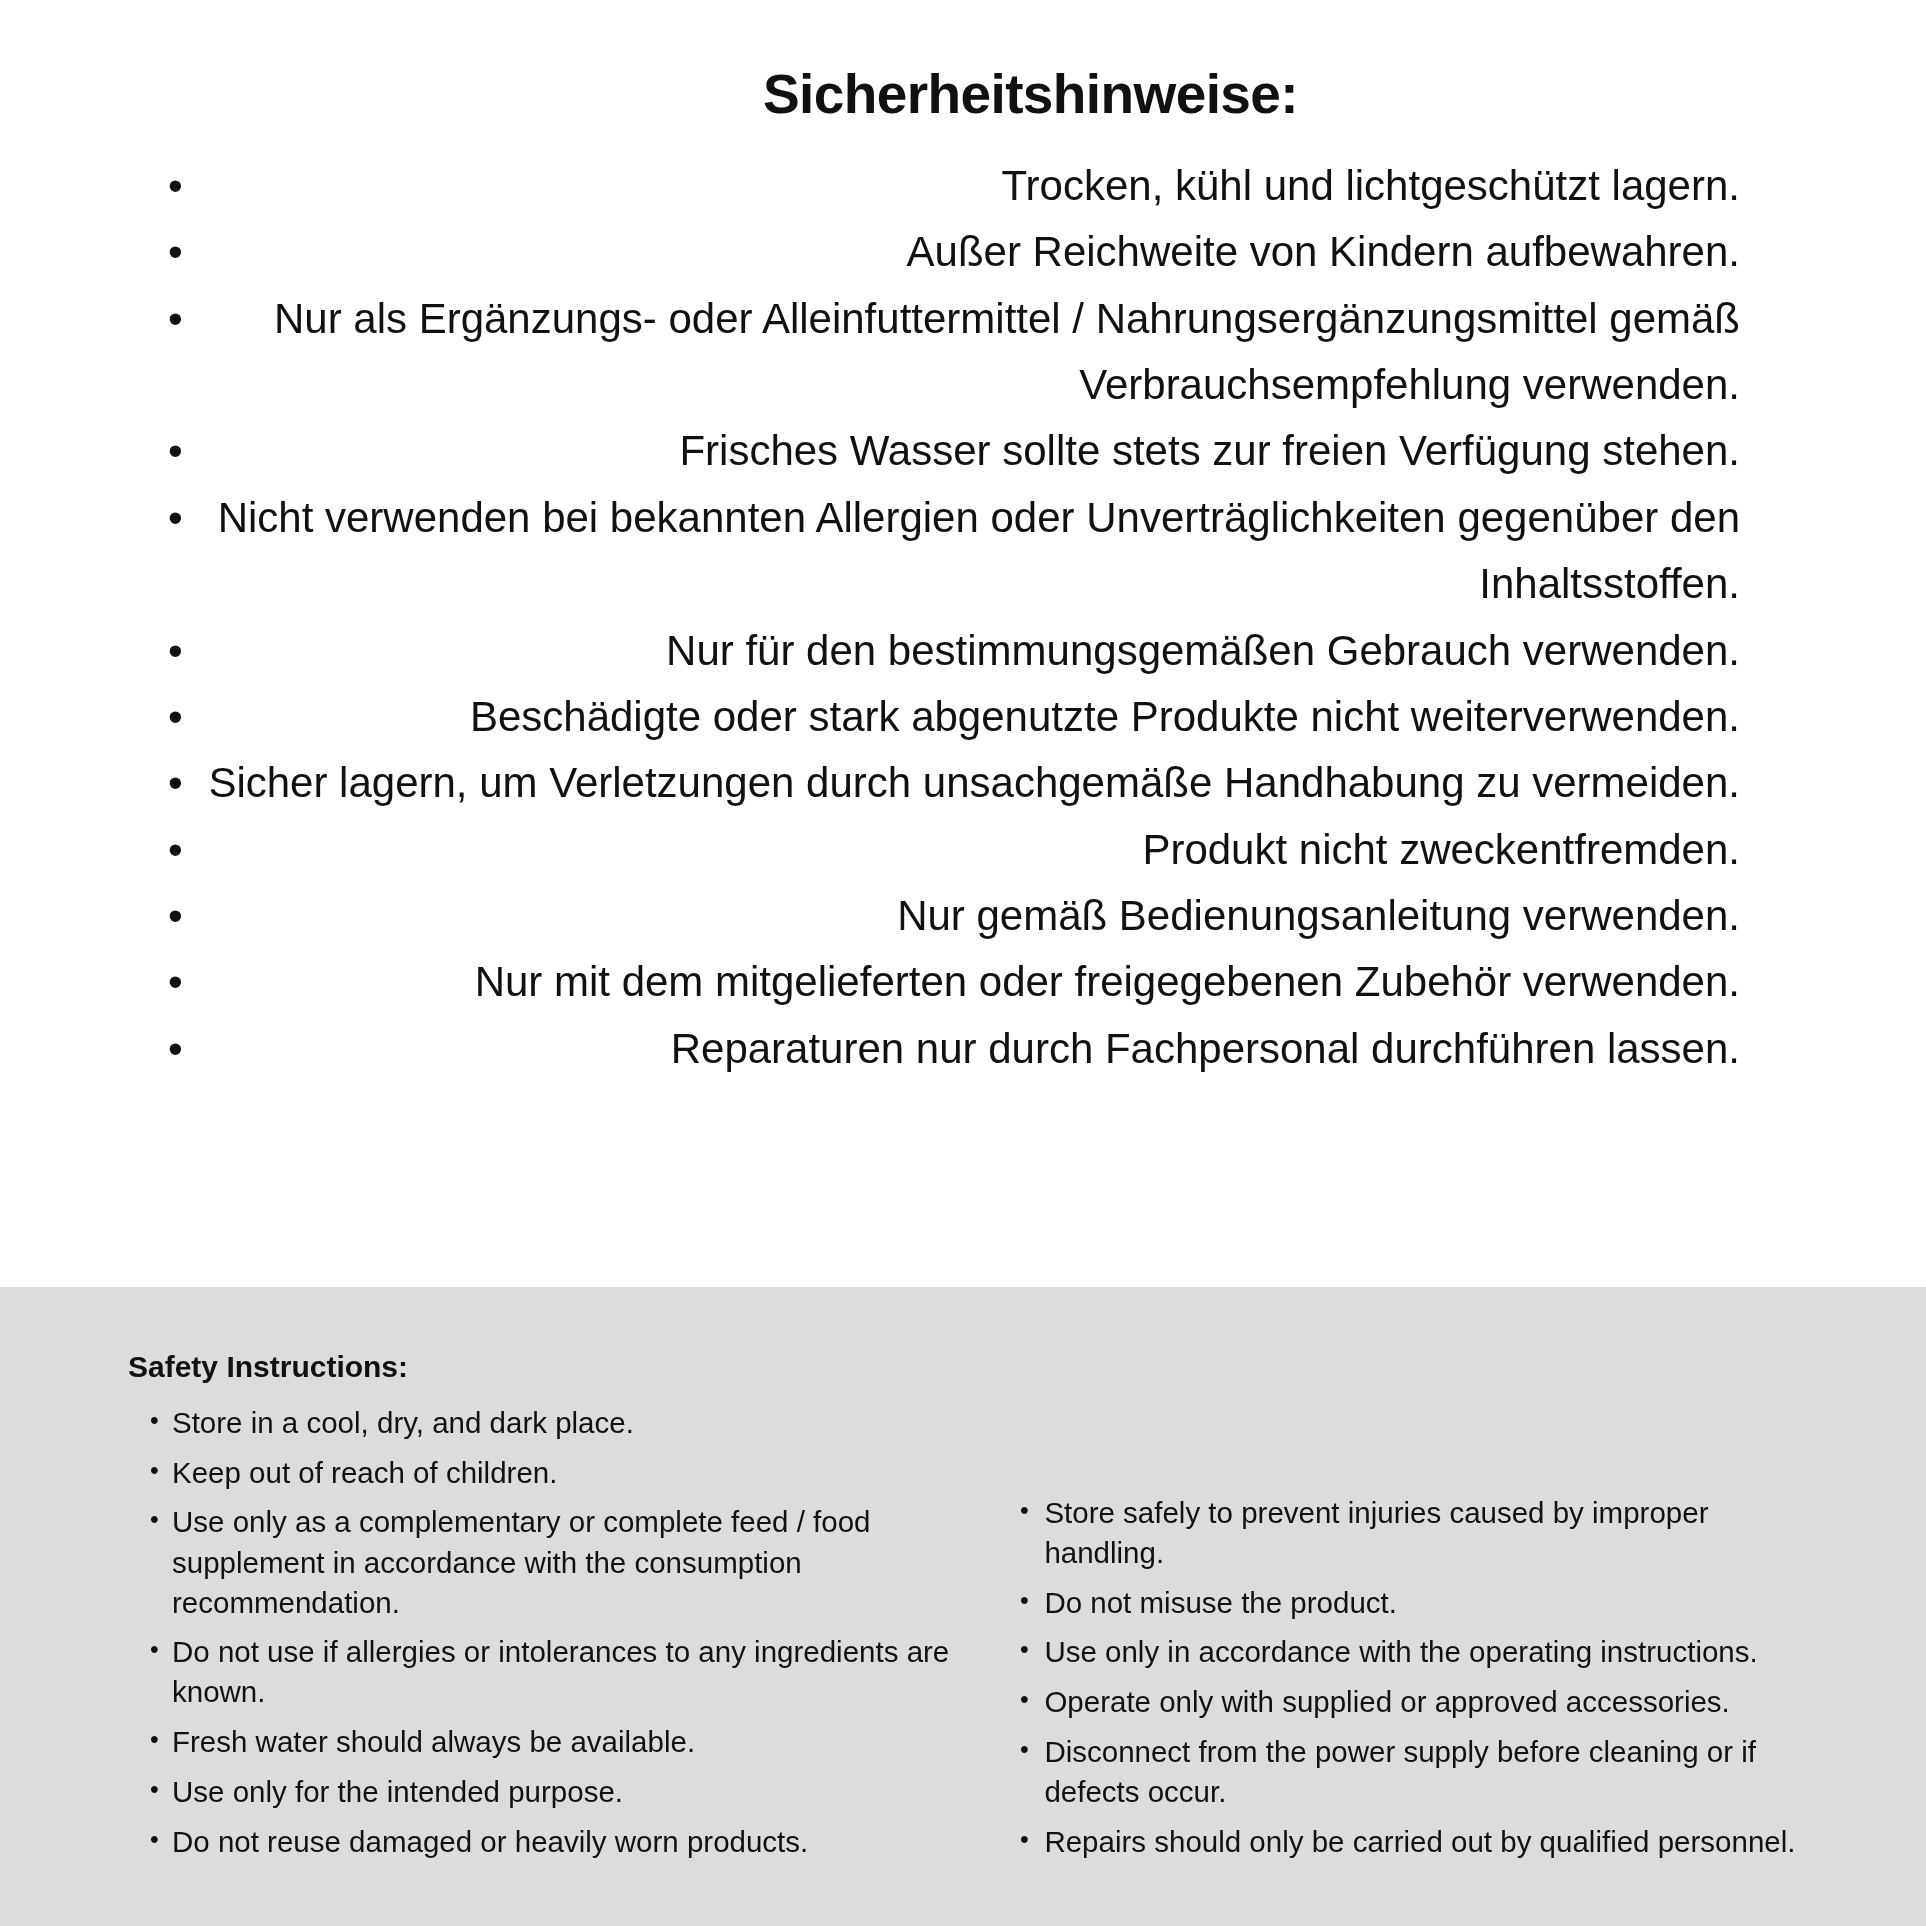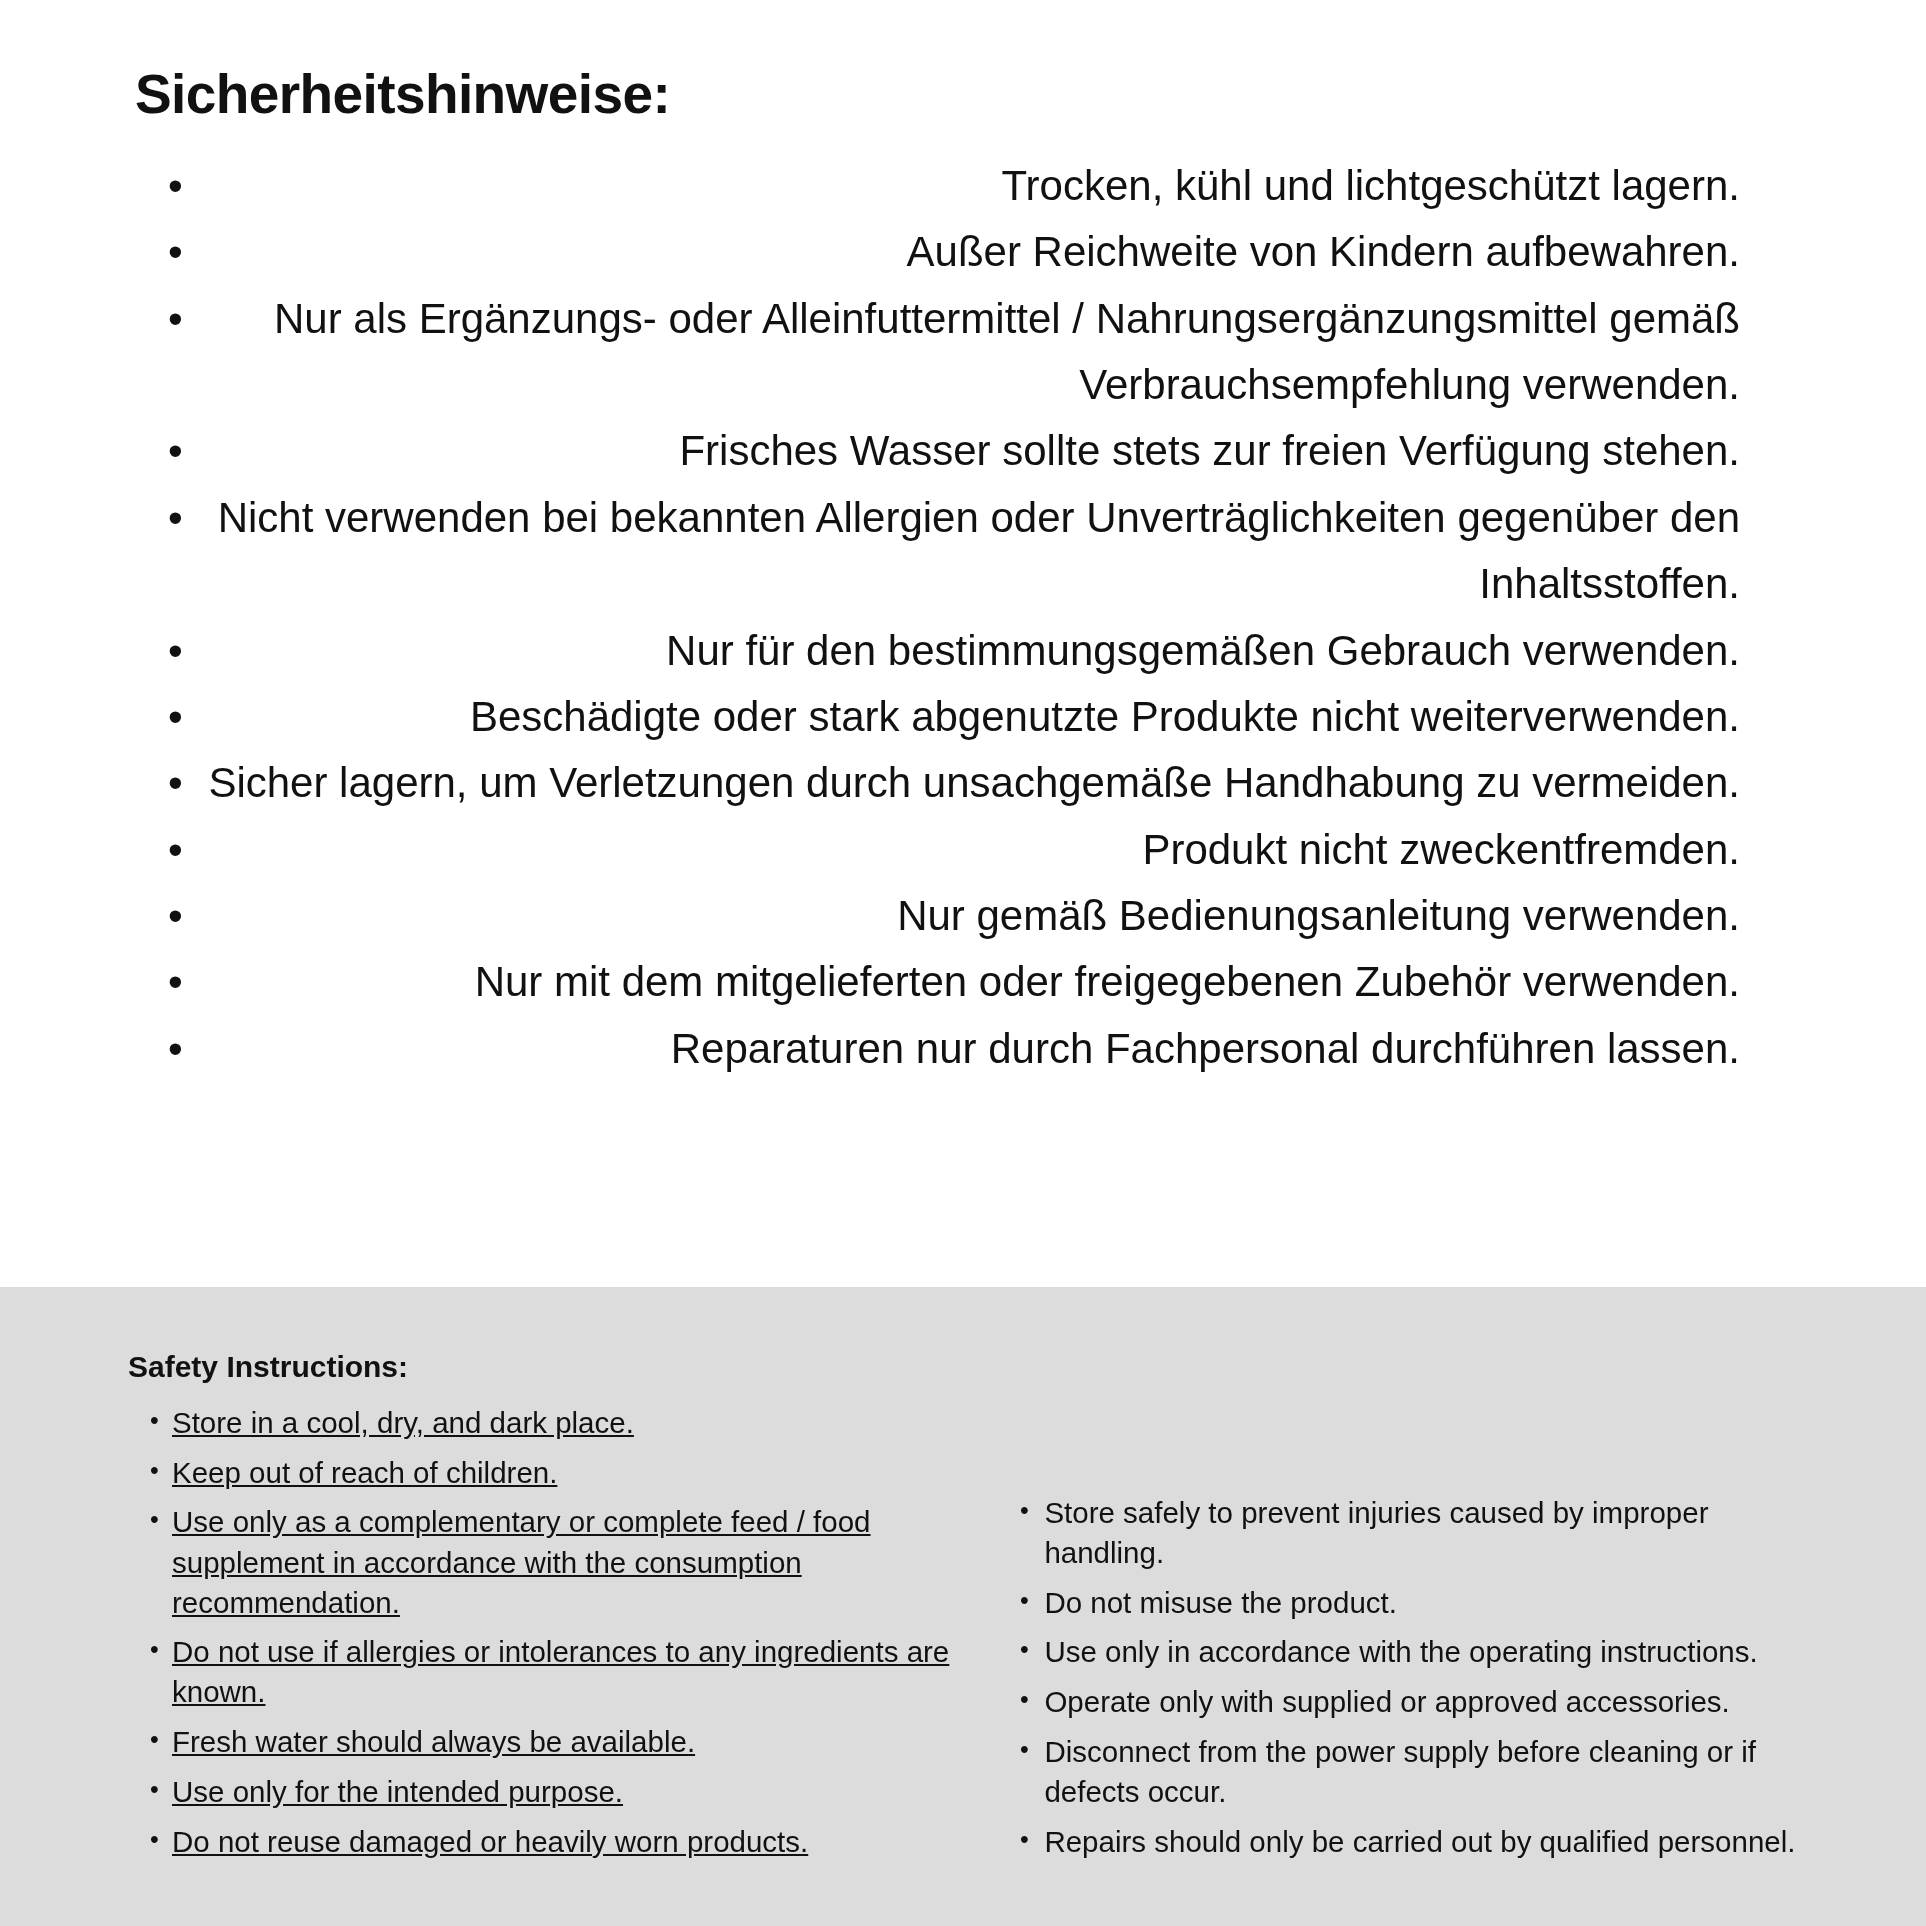--- a/index.html
+++ b/index.html
@@ -24,20 +24,21 @@
 
   
   .de-section{
     padding:62px 0 0 135px;
   }
   .de-title{
     font-size:55px;
     font-weight:bold;
     margin:0 0 27px 0;
     letter-spacing:-0.6px;
+    text-align:center;
   }
   .de-list{
     list-style:none;
     margin:0; padding:0;
     font-size:42px;
     line-height:1.58;
     width:1605px;
     text-align:right;
   }
   .de-list li{
@@ -72,21 +73,21 @@
   .en-list{
     list-style:none;
     margin:0; padding:0;
     font-size:29.5px;
     line-height:1.36;
   }
   .en-list li{
     position:relative;
     margin:0 0 9.6px 0;
   }
-  .en-col-left .en-list li{ padding-left:44px;text-decoration:underline; }
+  .en-col-left .en-list li{ padding-left:44px; }
   .en-col-left .en-list li::before{
     content:"•";
     position:absolute; left:22px;
     font-size:0.85em;
   }
   .en-col-right .en-list li{ padding-left:24.4px; }
   .en-col-right .en-list li::before{
     content:"•";
     position:absolute; left:0;
     font-size:0.85em;

